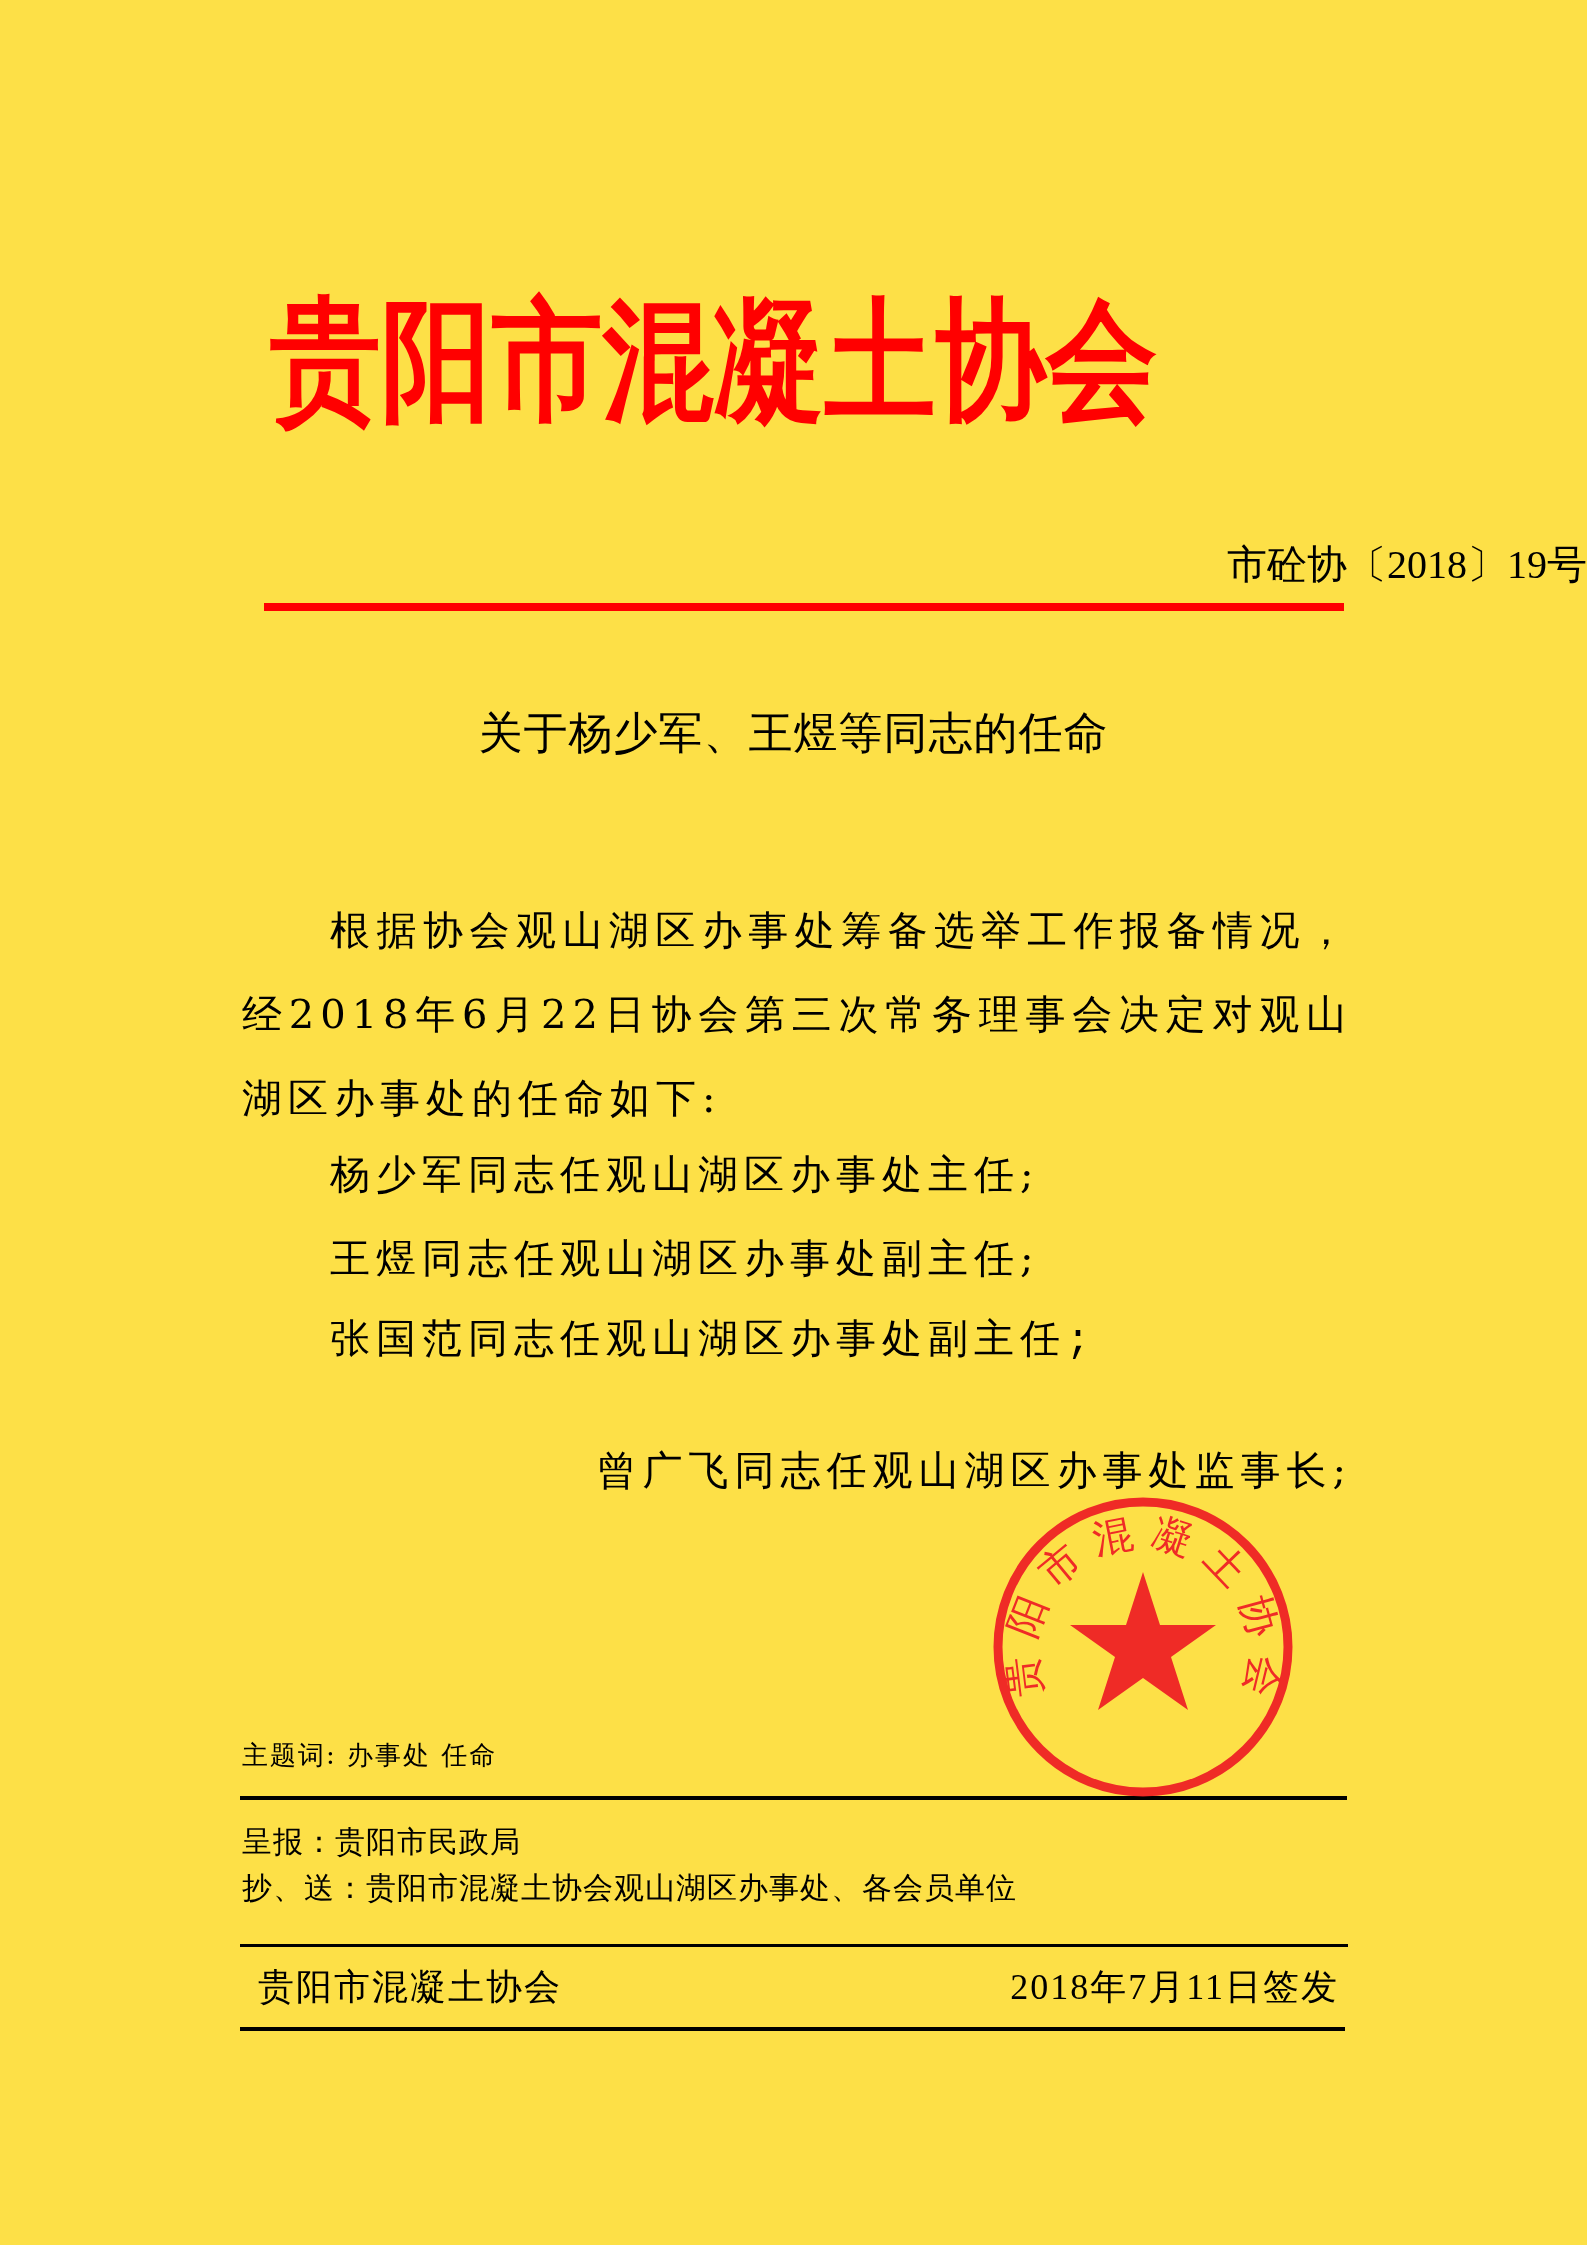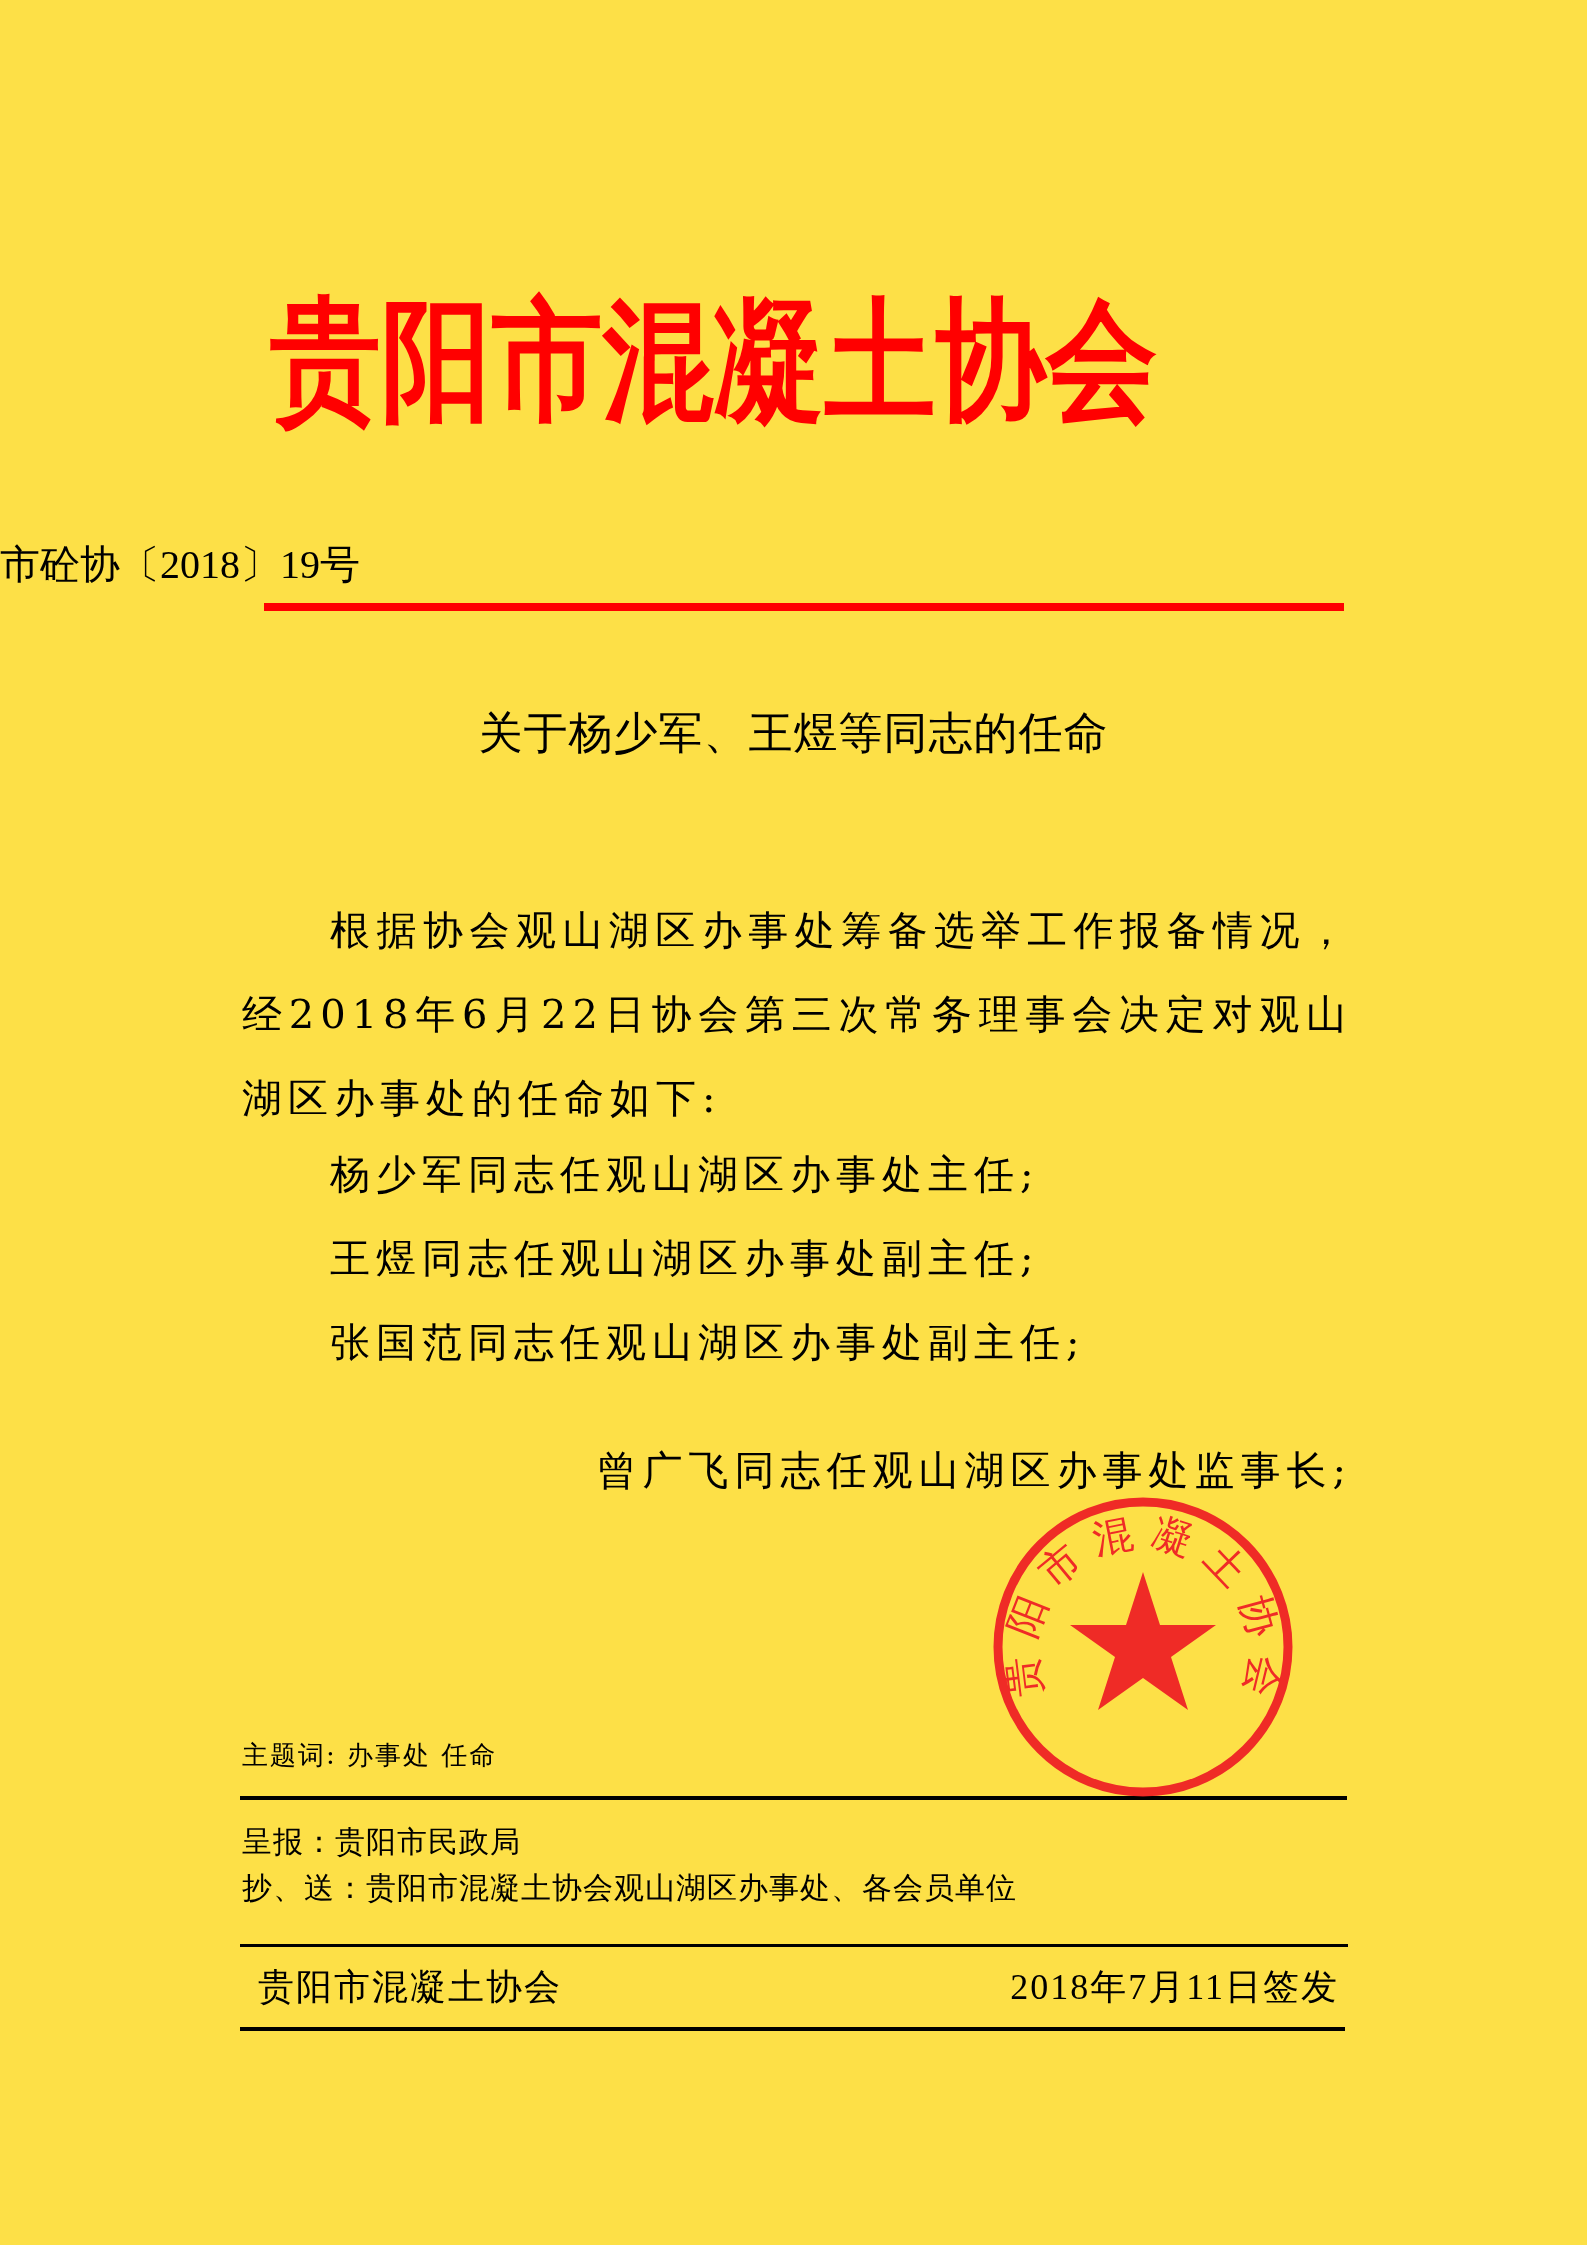--- a/index.html
+++ b/index.html
@@ -7,21 +7,21 @@
     .page { position: absolute; left: 0; top: 0; width: 1587px; height: 2245px; background: #fde047; }
 
     .masthead {
       position: absolute; left: 270px; top: 285px; width: 1060px;
       font-family: "DejaVu Serif", "Liberation Serif", serif;
       font-size: 132px; line-height: 150px; font-weight: bold;
       color: #ff0000; letter-spacing: 0px; white-space: nowrap;
       transform: scaleX(0.84); transform-origin: left top;
     }
     .docno {
-      position: absolute; left: 0; top: 540px; width: 1587px; text-align: left;
+      position: absolute; left: 0; top: 540px; width: 1587px; text-align: right;
       font-family: "Liberation Serif", "DejaVu Serif", serif;
       font-size: 40px; line-height: 50px; color: #000;
     }
     .red-rule {
       position: absolute; left: 264px; top: 603px; width: 1080px; height: 8px; background: #ff0000;
     }
     .doc-title {
       position: absolute; left: 0; top: 706px; width: 1587px; text-align: center;
       font-family: Liberation Mono, monospace;
       font-size: 44px; line-height: 60px; color: #000; letter-spacing: 1px;
@@ -80,21 +80,21 @@
   <div class="docno">市砼协〔2018〕19号</div>
 
   <div class="red-rule"></div>
 
   <div class="doc-title">关于杨少军、王煜等同志的任命</div>
 
   <div class="body-text para">根据协会观山湖区办事处筹备选举工作报备情况，经2018年6月22日协会第三次常务理事会决定对观山湖区办事处的任命如下:</div>
 
   <div class="body-text appt" style="top:1132px;">杨少军同志任观山湖区办事处主任;</div>
   <div class="body-text appt" style="top:1216px;">王煜同志任观山湖区办事处副主任;</div>
-  <div class="body-text appt" style="top:1300px;">张国范同志任观山湖区办事处副主任;</div>
+  <div class="body-text appt" style="top:1300px;font-family:Liberation Mono, monospace;">张国范同志任观山湖区办事处副主任;</div>
   <div class="body-text appt" style="top:1428px;text-align:right;">曾广飞同志任观山湖区办事处监事长;</div>
 
   <div class="seal">
     <svg width="310" height="310" viewBox="0 0 310 310">
       <defs>
         <path id="sealArc" d="M 58,210 A 108,108 0 1,1 252,210" fill="none"></path>
       </defs>
       <circle cx="155" cy="155" r="145" fill="none" stroke="#ee1c24" stroke-width="9"></circle>
       <text font-family="DejaVu Serif, serif" font-size="40" fill="#ee1c24" letter-spacing="14">
         <textPath href="#sealArc" startOffset="2%">贵阳市混凝土协会</textPath>

